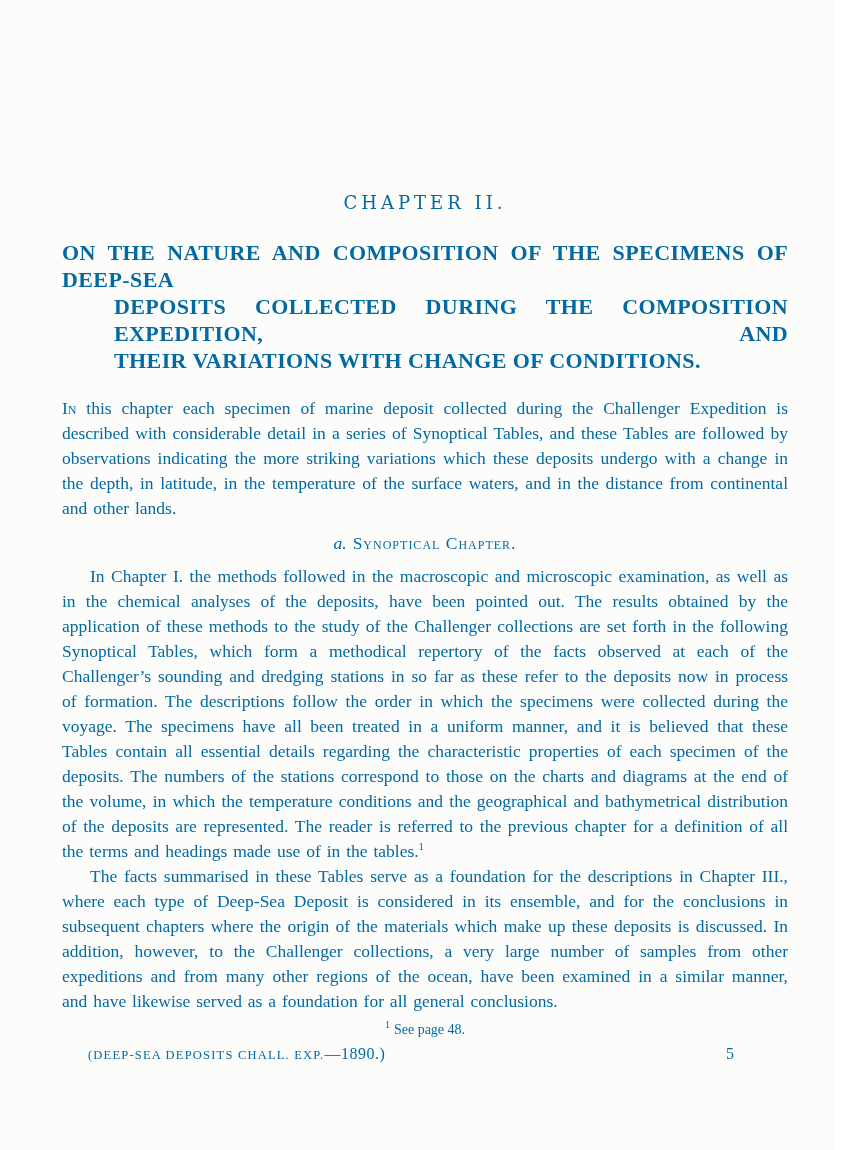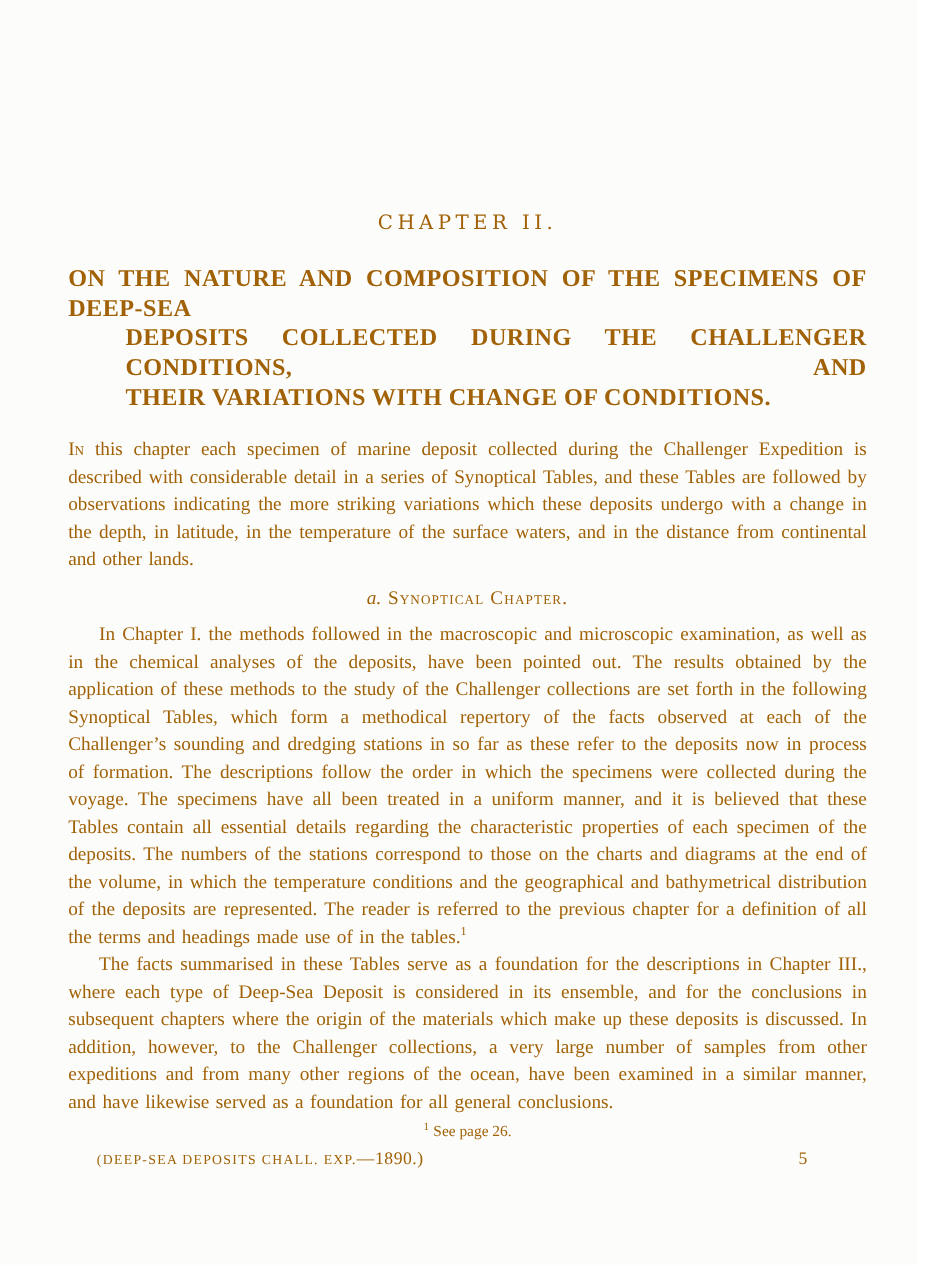--- a/index.html
+++ b/index.html
@@ -5,21 +5,21 @@
   html, body {
     margin: 0;
     padding: 0;
     background: #ffffff;
   }
   .page {
     position: relative;
     width: 834px;
     height: 1150px;
     background: #fcfcfb;
-    color: #a16207;
+    color: #0369a1;
     font-family: "Liberation Serif", "DejaVu Serif", serif;
     overflow: hidden;
   }
   .content {
     position: absolute;
     left: 62px;
     top: 0;
     width: 726px;
   }
   .chapter {
@@ -117,33 +117,33 @@
 </head>
 <body>
 
 <div class="page">
   <div class="content">
 
     <h1 class="chapter">CHAPTER II.</h1>
 
     <div class="title-block">
       <div class="title-line">ON THE NATURE AND COMPOSITION OF THE SPECIMENS OF DEEP-SEA</div>
-      <div class="title-line cont">DEPOSITS COLLECTED DURING THE CHALLENGER CONDITIONS, AND</div>
+      <div class="title-line cont">DEPOSITS COLLECTED DURING THE COMPOSITION EXPEDITION, AND</div>
       <div class="title-line cont last">THEIR VARIATIONS WITH CHANGE OF CONDITIONS.</div>
     </div>
 
     <p class="body first"><span class="sc">In</span><span> this chapter each specimen of marine deposit collected during the Challenger Expedition is described with considerable detail in a series of Synoptical Tables, and these Tables are followed by observations indicating the more striking variations which these deposits undergo with a change in the depth, in latitude, in the temperature of the surface waters, and in the distance from continental and other lands.</span></p>
 
     <h2 class="section"><em class="sec-prefix">a.</em><span class="sc">Synoptical Chapter.</span></h2>
 
     <p class="body indented"><span>In Chapter I. the methods followed in the macroscopic and microscopic examination, as well as in the chemical analyses of the deposits, have been pointed out.  The results obtained by the application of these methods to the study of the Challenger collections are set forth in the following Synoptical Tables, which form a methodical repertory of the facts observed at each of the Challenger’s sounding and dredging stations in so far as these refer to the deposits now in process of formation.  The descriptions follow the order in which the specimens were collected during the voyage.  The specimens have all been treated in a uniform manner, and it is believed that these Tables contain all essential details regarding the characteristic properties of each specimen of the deposits.  The numbers of the stations correspond to those on the charts and diagrams at the end of the volume, in which the temperature conditions and the geographical and bathymetrical distribution of the deposits are represented.  The reader is referred to the previous chapter for a definition of all the terms and headings made use of in the tables.</span><sup class="fn-ref">1</sup></p>
 
     <p class="body indented"><span>The facts summarised in these Tables serve as a foundation for the descriptions in Chapter III., where each type of Deep-Sea Deposit is considered in its ensemble, and for the conclusions in subsequent chapters where the origin of the materials which make up these deposits is discussed.  In addition, however, to the Challenger collections, a very large number of samples from other expeditions and from many other regions of the ocean, have been examined in a similar manner, and have likewise served as a foundation for all general conclusions.</span></p>
 
-    <div class="footnote"><sup>1</sup><span>See page 26.</span></div>
+    <div class="footnote"><sup>1</sup><span>See page 48.</span></div>
 
     <div class="footer">
       <span class="imprint"><span class="imprint-caps">(DEEP-SEA DEPOSITS CHALL. EXP.</span><span class="imprint-year">—1890.)</span></span>
       <span class="pagenum">5</span>
     </div>
 
   </div>
 </div>
 
 </body></html>

